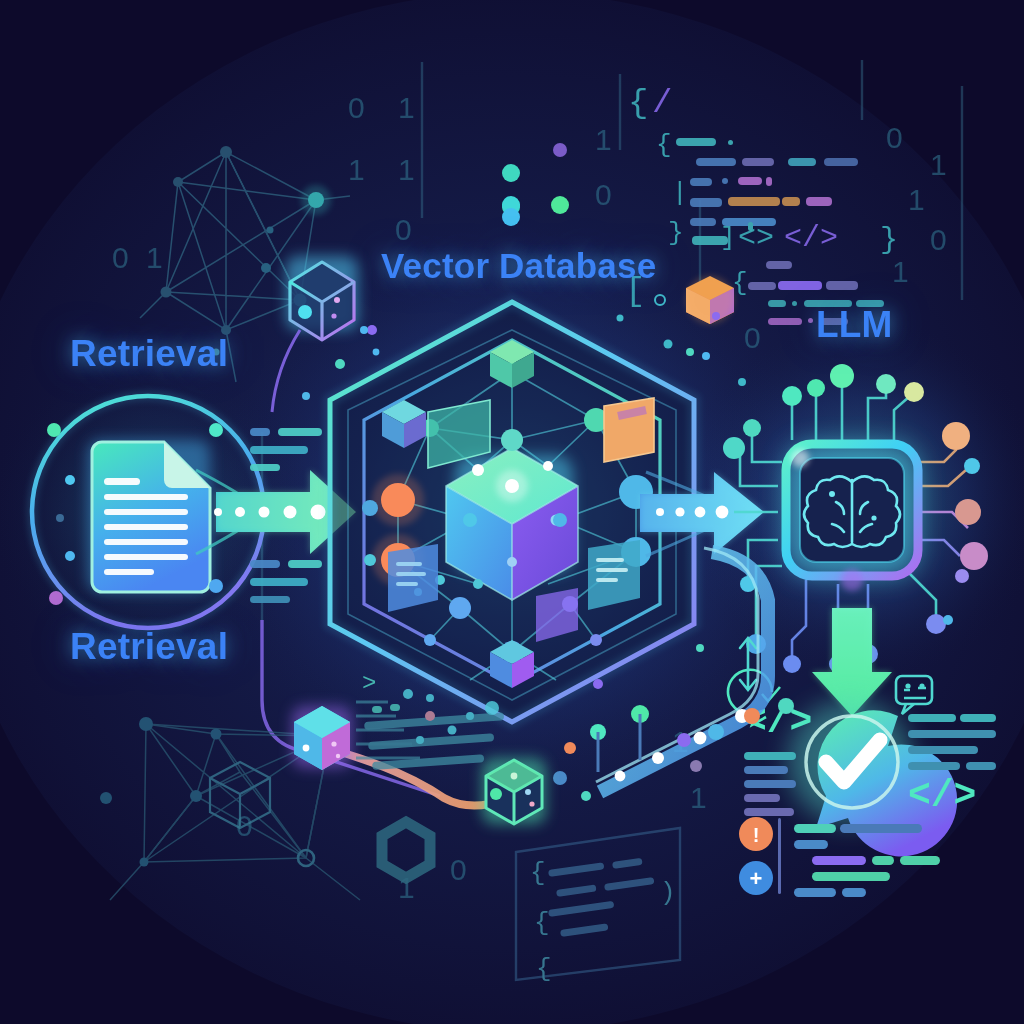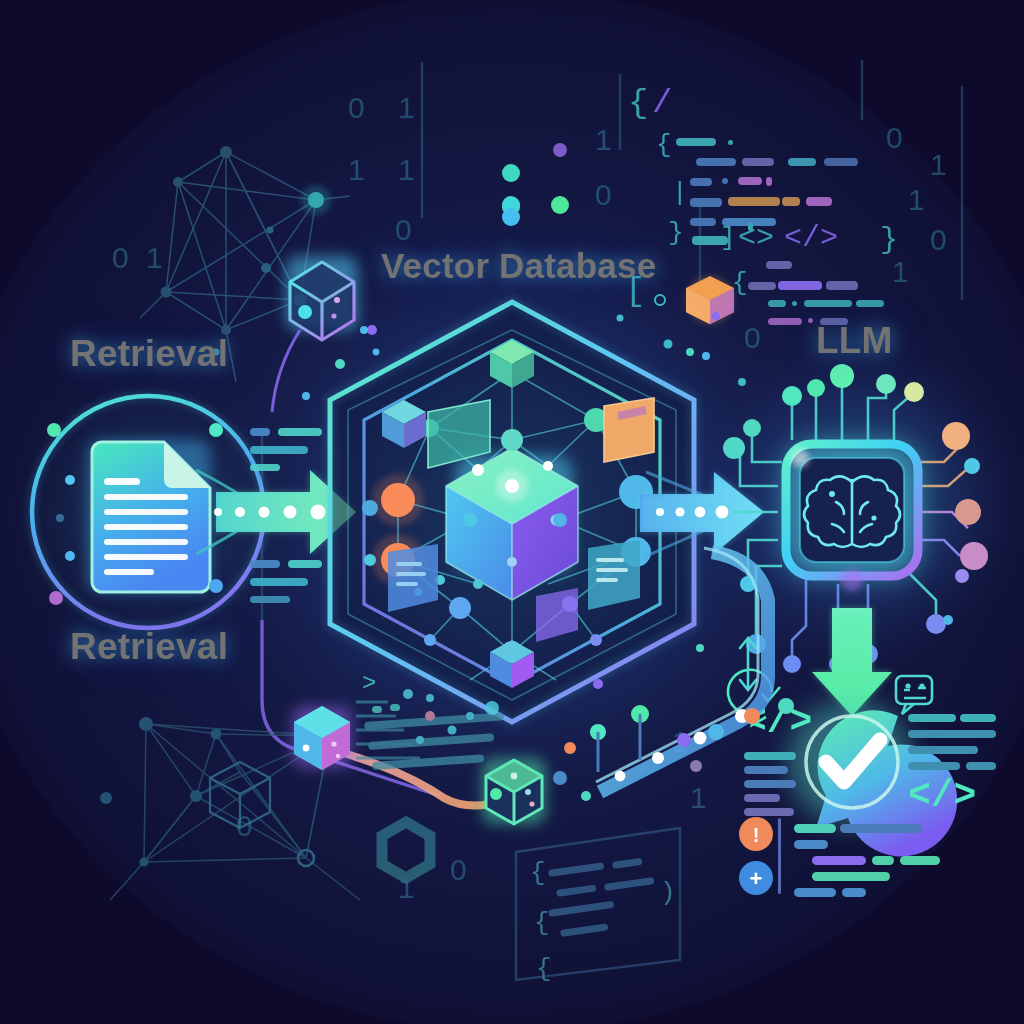--- a/index.html
+++ b/index.html
@@ -2,27 +2,27 @@
 <html><head>
 <meta charset="utf-8">
 <style>
   html,body{margin:0;padding:0;background:#0d0a2b;}
   body{width:1024px;height:1024px;overflow:hidden;
        font-family:"Liberation Sans","DejaVu Sans",sans-serif;}
   #stage{position:relative;width:1024px;height:1024px;overflow:hidden;
          background:#0d0a2b;}
   svg{display:block;}
   #art{position:absolute;left:0;top:0;width:1024px;height:1024px;}
-  .lbl{position:absolute;color:#737373;font-weight:700;letter-spacing:.2px;
+  .lbl{position:absolute;color:#3b82f6;font-weight:700;letter-spacing:.2px;
        text-shadow:0 0 18px rgba(90,200,255,.55),0 0 42px rgba(40,110,200,.45);
        white-space:nowrap;}
   #lbl-retrieval-top{left:70px;top:333px;font-size:37px;}
   #lbl-retrieval-bottom{left:70px;top:626px;font-size:37px;}
   #lbl-vector{left:381px;top:246px;font-size:35px;}
-  #lbl-llm{left:816px;top:320px;font-size:37px;}
+  #lbl-llm{left:816px;top:304px;font-size:37px;}
 </style>
 </head>
 <body>
 
 <div id="stage">
 
   <svg id="art" viewBox="0 0 1024 1024">
     <defs>
       <radialGradient id="bgGlow" cx="50%" cy="50%" r="62%">
         <stop offset="0%" stop-color="#1c2a62"></stop>

